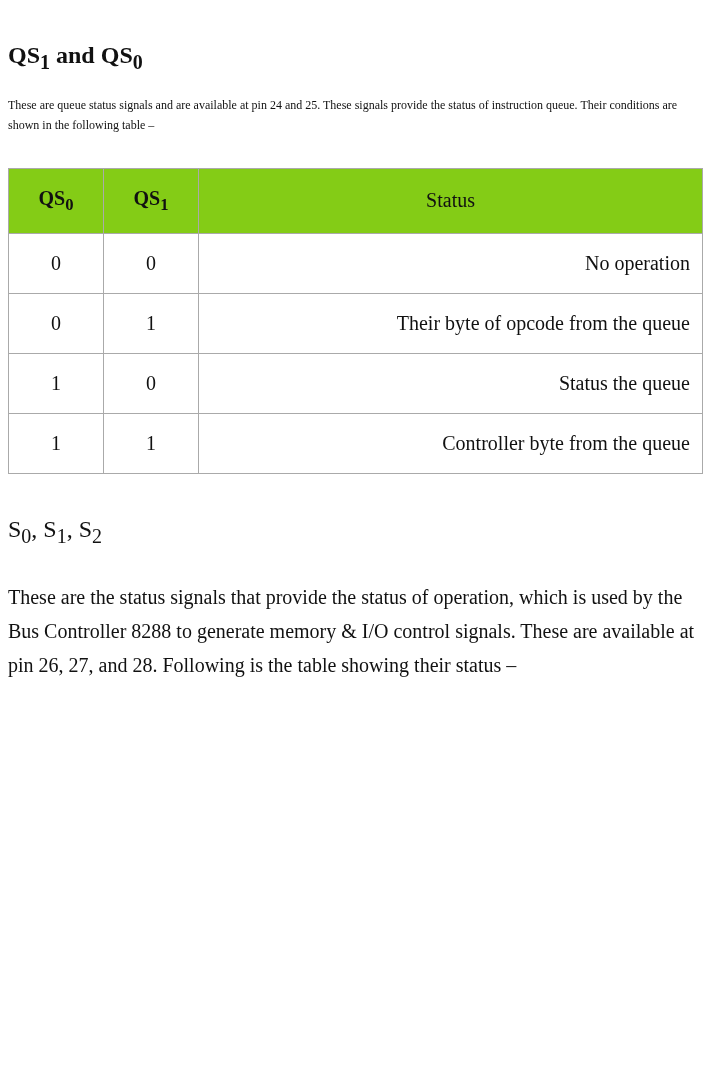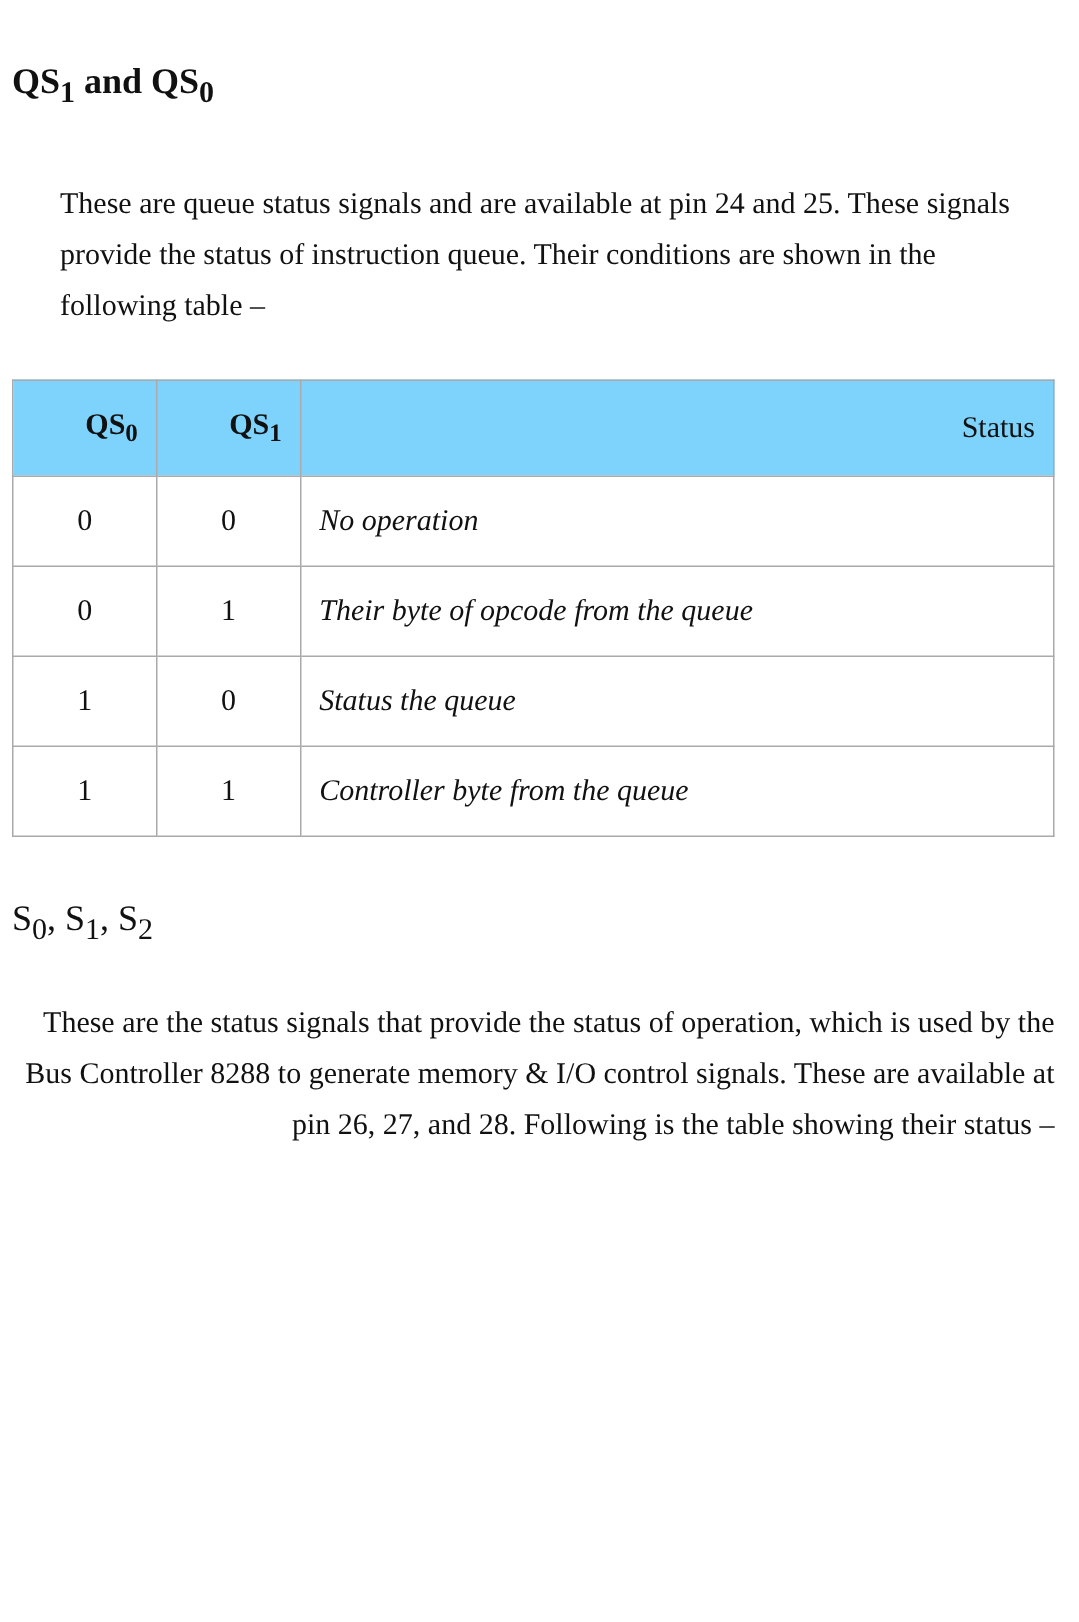--- a/index.html
+++ b/index.html
@@ -13,72 +13,68 @@
       font-family: Georgia, 'Times New Roman', serif;
       font-size: 20px;
       color: #111111;
       width: 719px;
       padding: 40px 16px 40px 8px;
     }
 
     .page-title {
       font-size: 24px;
       font-weight: bold;
-      margin-bottom: 44px;
+      margin-bottom: 20px;
       line-height: 1.3;
     }
 
     .intro-text {
-      font-size: 20px;
+      font-size: 12px;
       line-height: 1.7;
       margin-bottom: 32px;
-      margin-left: 32px;
     }
 
     .table-container {
       width: 100%;
       border-collapse: collapse;
       margin-bottom: 40px;
       border: 1px solid #aaaaaa;
     }
 
     .table-container th,
     .table-container td {
       border: 1px solid #aaaaaa;
       text-align: center;
       padding: 18px 12px;
       font-size: 20px;
     }
 
     .table-container th {
       font-weight: bold;
-      background: #7dd3fc;
-      text-align: right;
+      background: #84cc16;
     }
 
     .table-container th.status-col {
       font-weight: normal;
     }
 
     .table-container td.status-cell {
-      text-align: left;
-      font-style: italic;
+      text-align: right;
     }
 
     .section-title {
       font-size: 24px;
       font-weight: normal;
       margin-bottom: 32px;
       line-height: 1.3;
     }
 
     .section-text {
       font-size: 20px;
       line-height: 1.7;
-      text-align: right;
     }
   </style>
 </head>
 <body>
 
 <div class="page-title">
   <span>QS</span><sub>1</sub><span> and QS</span><sub>0</sub>
 </div>
 
 <p class="intro-text">These are queue status signals and are available at pin 24 and 25. These signals provide the status of instruction queue. Their conditions are shown in the following table –</p>

